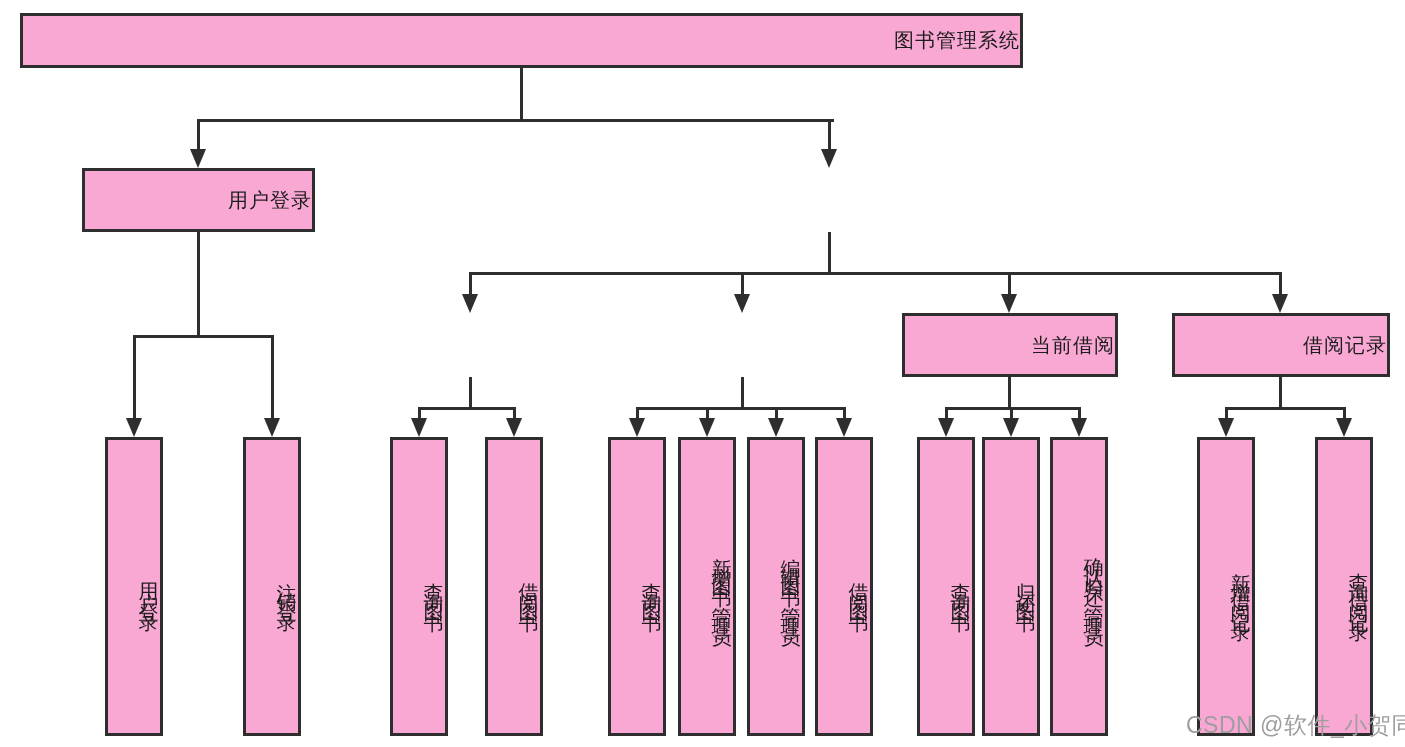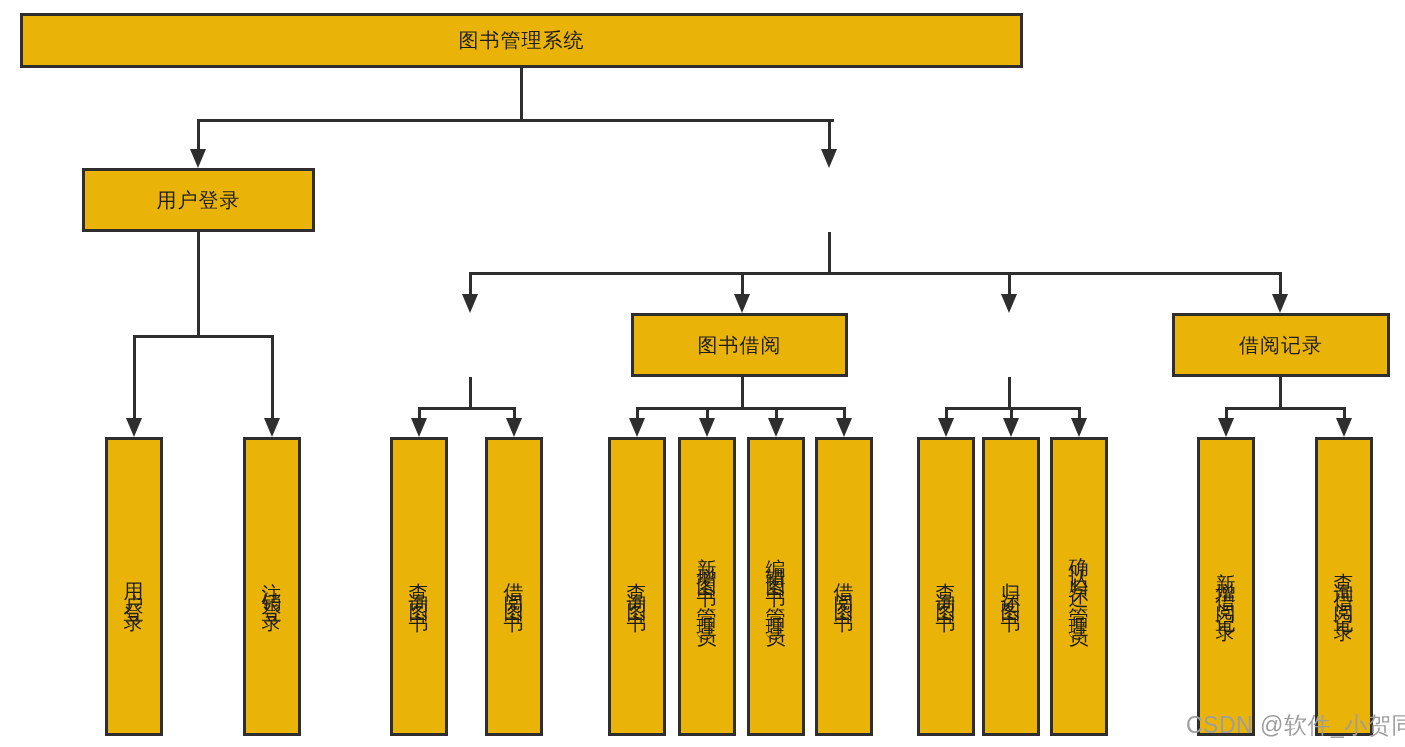--- a/index.html
+++ b/index.html
@@ -8,24 +8,24 @@
     width: 1405px;
     height: 747px;
     background: var(--bg, #ffffff);
     overflow: hidden;
     font-family: "Liberation Sans", "DejaVu Sans", sans-serif;
   }
   .box {
     position: absolute;
     box-sizing: border-box;
     border: 3px solid var(--line, #2e2e2e);
-    background: #eab308;
+    background: #f9a8d4;
     display: flex;
     align-items: center;
-    justify-content: center;
+    justify-content: flex-end;
     color: var(--text, #1c1c1c);
     z-index: 2;
   }
   .hlabel {
     font-size: 20px;
     letter-spacing: 1px;
     white-space: nowrap;
     color: var(--text, #1c1c1c);
   }
   .vtext {
@@ -68,22 +68,22 @@
 <div class="canvas" style="--line: #2e2e2e; --text: #1c1c1c; --wm: #9e9e9e; --bg: #ffffff;">
 
   <div class="box" style="left:20px;top:13px;width:1003px;height:55px">
     <span class="hlabel">图书管理系统</span>
   </div>
 
   <div class="box" style="left:82px;top:168px;width:233px;height:64px">
     <span class="hlabel">用户登录</span>
   </div>
 
-  <div class="box" style="left:631px;top:313px;width:217px;height:64px">
-    <span class="hlabel">图书借阅</span>
+  <div class="box" style="left:902px;top:313px;width:216px;height:64px">
+    <span class="hlabel">当前借阅</span>
   </div>
   <div class="box" style="left:1172px;top:313px;width:218px;height:64px">
     <span class="hlabel">借阅记录</span>
   </div>
 
   <div class="box" style="left:105px;top:437px;width:58px;height:299px">
     <span class="vtext">用户登录</span>
   </div>
   <div class="box" style="left:243px;top:437px;width:58px;height:299px">
     <span class="vtext">注销登录</span>

